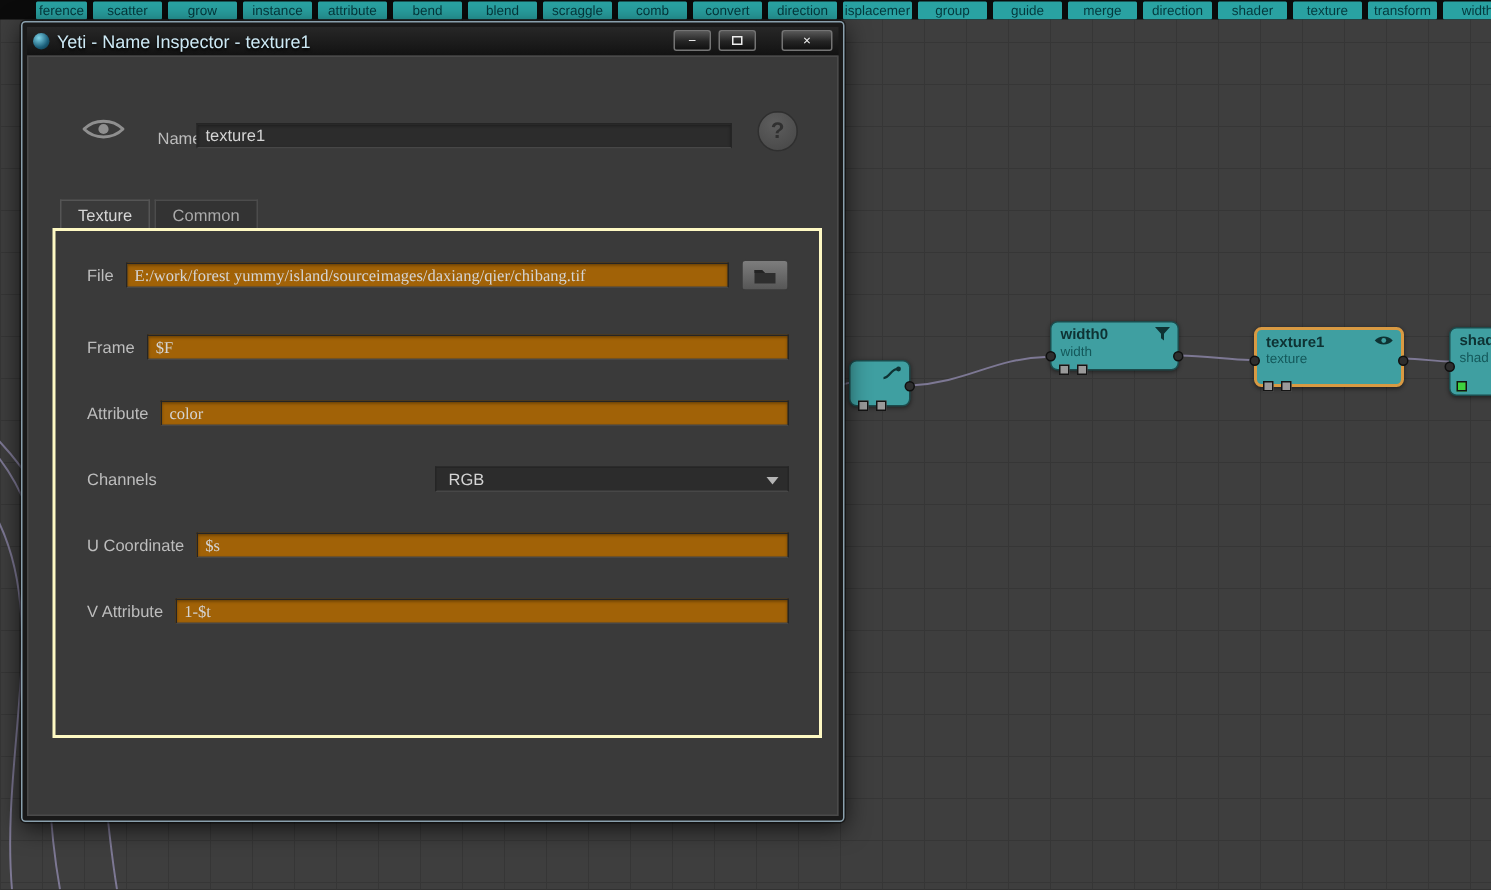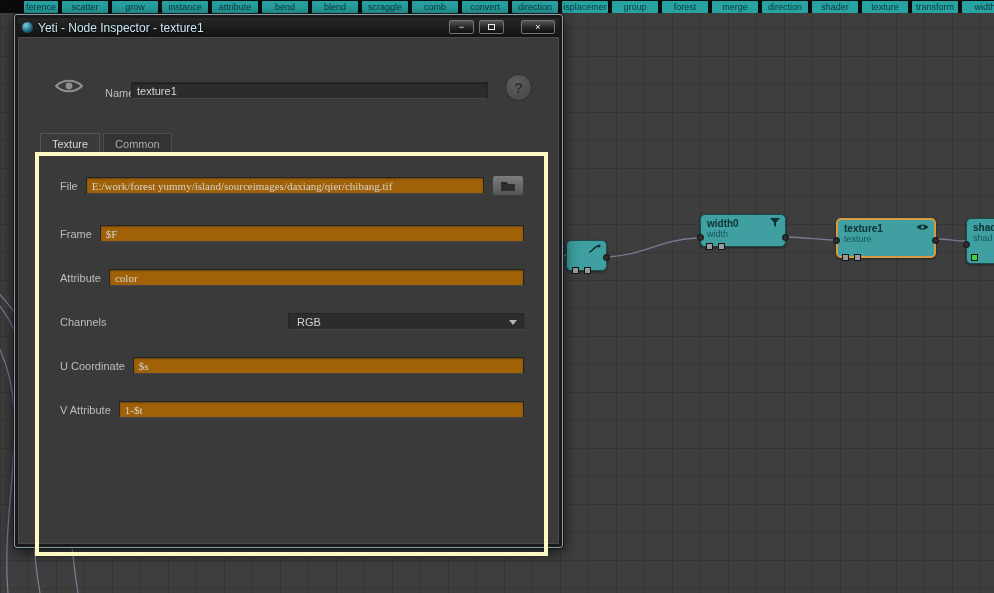--- a/index.html
+++ b/index.html
@@ -97,22 +97,22 @@
 
   .tab-row { position:absolute; left:21px; top:95px; display:flex; z-index:2; }
   .tab {
     height:19px; padding:2px 11px 0; font-size:11px; border:1px solid #555;
     border-bottom:none; margin-right:3px; cursor:pointer; font-family:inherit;
   }
   .tab.active { background:#3a3a3a; color:#d6d6d6; }
   .tab.inactive { background:#333; color:#aaa; border-color:#4c4c4c;text-align:right; }
 
   .groupbox {
-    position:absolute; left:16px; top:114px; width:513px; height:404px;
-    border:4px solid #fef9c3;
+    position:absolute; left:16px; top:114px; width:513px; height:340px;
+    border:2px solid #fef9c3;
   }
   .row { position:absolute; left:21px; right:20px; height:21px; display:flex; align-items:center; }
   .row label { color:#bdbdbd; font-size:11px; margin-right:8px; white-space:nowrap; }
   .row input {
     flex:1; height:17px; background:#a16207; border:1px solid #252525;
     border-bottom-color:#474747; color:#d4d4d4; font-size:11px; padding:0 5px;
     font-family:Liberation Serif, serif; box-shadow:inset 0 1px 2px rgba(0,0,0,.35); min-width:0;
   }
   .row-file { top:19px; }  .row-frame { top:67px; } .row-attr { top:111px; }
   .row-chan { top:155px; } .row-u { top:199px; }    .row-v { top:243px; }
@@ -203,33 +203,33 @@
     <button class="tb">instance</button>
     <button class="tb">attribute</button>
     <button class="tb">bend</button>
     <button class="tb">blend</button>
     <button class="tb">scraggle</button>
     <button class="tb">comb</button>
     <button class="tb">convert</button>
     <button class="tb">direction</button>
     <button class="tb">isplacemer</button>
     <button class="tb">group</button>
-    <button class="tb">forest</button>
+    <button class="tb">guide</button>
     <button class="tb">merge</button>
     <button class="tb">direction</button>
     <button class="tb">shader</button>
     <button class="tb">texture</button>
     <button class="tb">transform</button>
     <button class="tb">width</button>
   </div>
 
   <div class="window">
     <div class="titlebar">
       <span class="win-icon"></span>
-      <span class="win-title">Yeti - Node Inspector - texture1</span>
+      <span class="win-title">Yeti - Name Inspector - texture1</span>
       <span class="win-controls">
         <button class="win-btn">−</button>
         <button class="win-btn"><span class="max-glyph"></span></button>
         <button class="win-btn close">×</button>
       </span>
     </div>
 
     <div class="content">
 
       <span class="eye-icon">

